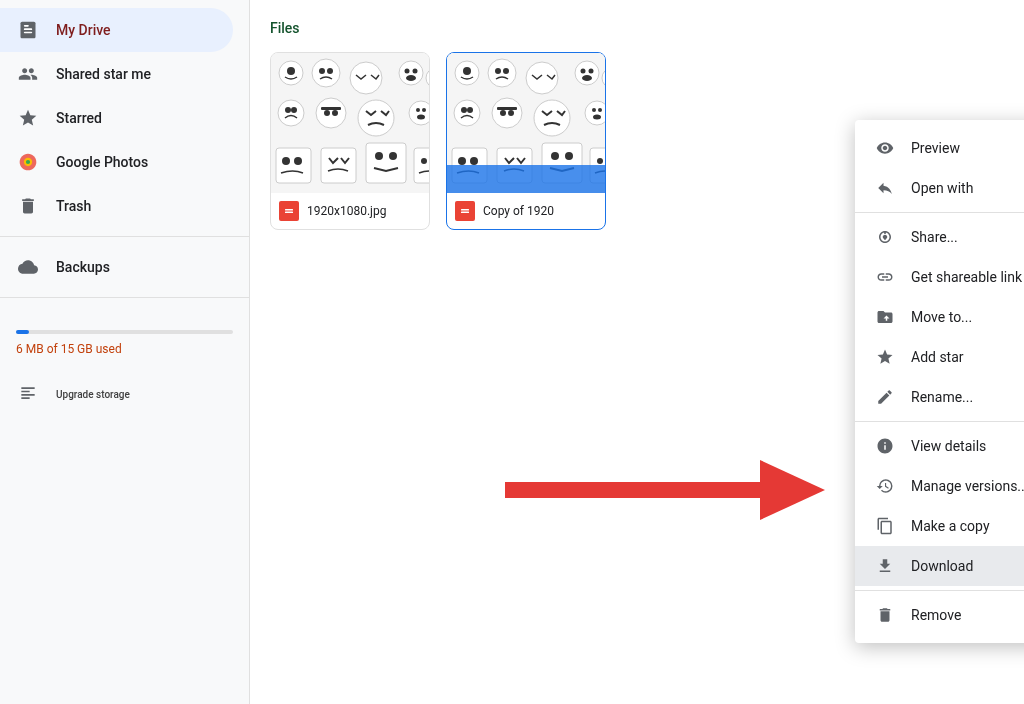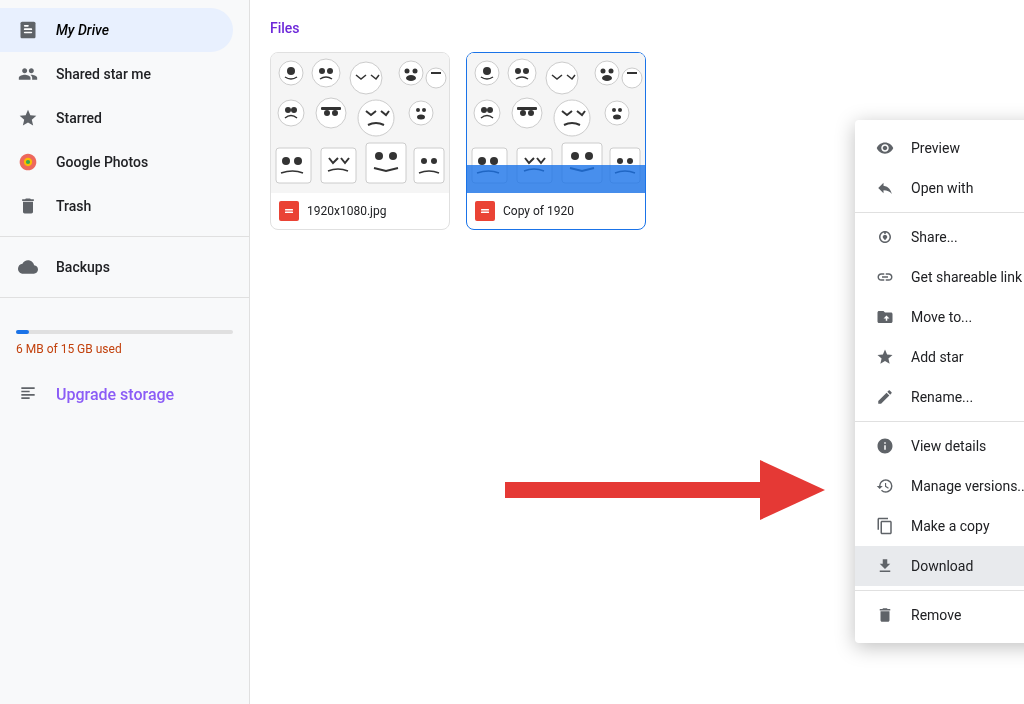--- a/index.html
+++ b/index.html
@@ -19,21 +19,21 @@
       display: flex;
       align-items: center;
       padding: 10px 16px;
       cursor: pointer;
       border-radius: 0 24px 24px 0;
       margin-right: 16px;
       font-size: 14px;
       color: #202124;
       font-weight: 500;
     }
-    .sidebar-item.active { background: #e8f0fe; color: #000000; font-style: italic; }
+    .sidebar-item.active { background: #e8f0fe; color: #7f1d1d; }
 
     .sidebar-icon {
       width: 24px;
       height: 24px;
       margin-right: 16px;
       display: flex;
       align-items: center;
       justify-content: center;
       color: #5f6368;
       flex-shrink: 0;
@@ -62,47 +62,47 @@
       width: 6%;
       height: 100%;
       background: #1a73e8;
       border-radius: 2px;
     }
     .upgrade-link {
       display: flex;
       align-items: center;
       padding: 10px 16px;
       cursor: pointer;
-      font-size: 16px;
-      color: #8b5cf6;
+      font-size: 10px;
+      color: #404040;
       font-weight: 500;
     }
 
     
     .main {
       flex: 1;
       padding: 20px;
       background: #fff;
       position: relative;
     }
 
     .files-header {
       font-size: 14px;
-      color: #6d28d9;
+      color: #14532d;
       font-weight: 500;
       margin-bottom: 16px;
     }
 
     .files-grid {
       display: flex;
       gap: 16px;
     }
 
     .file-card {
-      width: 180px;
+      width: 160px;
       border: 1px solid #e0e0e0;
       border-radius: 8px;
       overflow: hidden;
       cursor: pointer;
       background: #fff;
     }
     .file-card.selected { border-color: #1a73e8; }
 
     .file-thumbnail {
       width: 100%;

